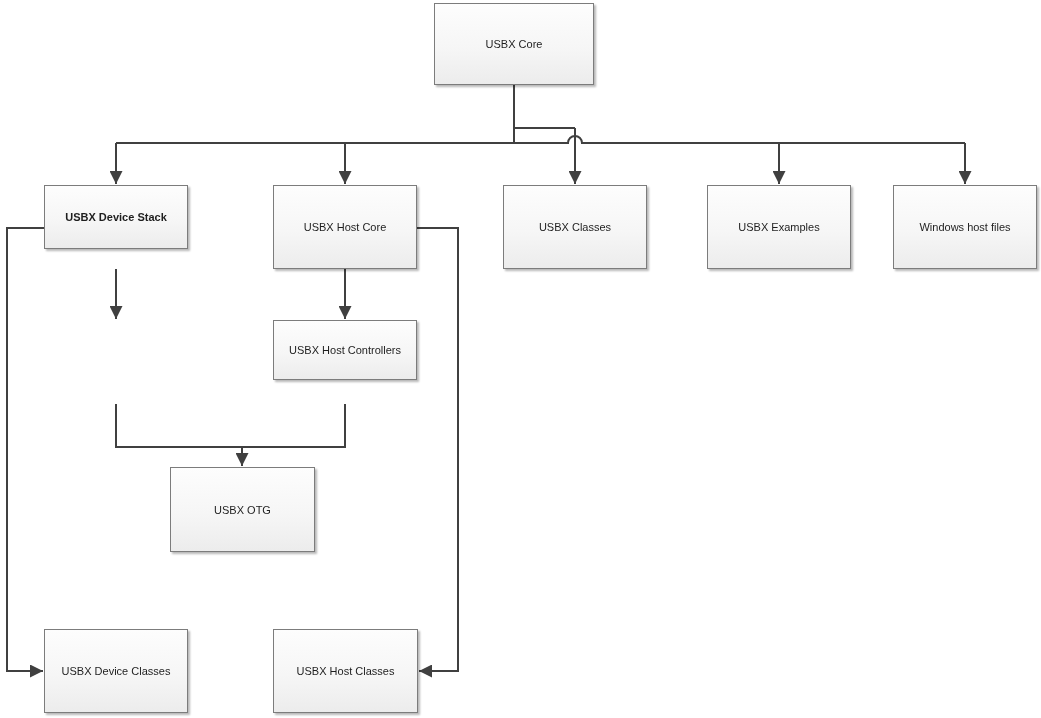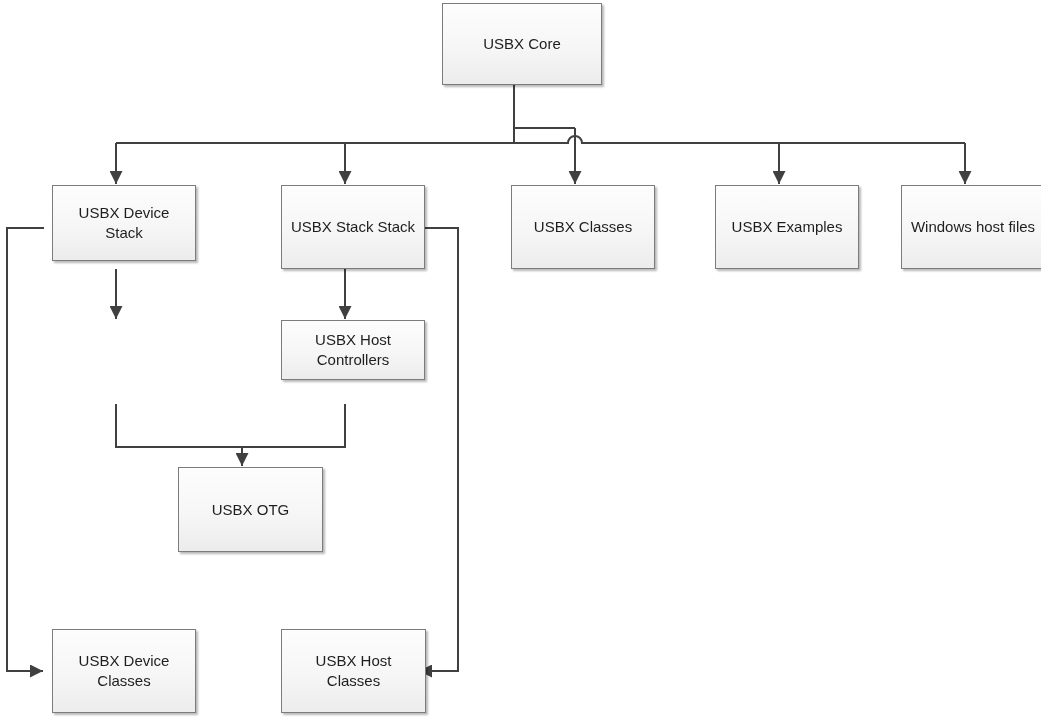--- a/index.html
+++ b/index.html
@@ -20,28 +20,27 @@
     position: absolute;
     box-sizing: border-box;
     display: flex;
     align-items: center;
     justify-content: center;
     text-align: center;
     background: linear-gradient(180deg, #fdfdfd 0%, #f6f6f6 55%, #ececec 100%);
     border: 1px solid #7c7c7c;
     box-shadow: 2px 2px 2px rgba(0,0,0,0.28);
     color: #1e1e1e;
-    font-size: 15px;
+    font-size: 11px;
     line-height: 20px;
     padding: 4px 6px;
-    margin-left: 8px;
   }
   
   .n-core              { left: 434px; top: 3px;   width: 160px; height: 82px; }
-  .n-device-stack      { left: 44px;  top: 185px; width: 144px; height: 76px; }
+  .n-device-stack      { left: 44px;  top: 185px; width: 144px; height: 64px; font-weight: bold; }
   .n-host-stack        { left: 273px; top: 185px; width: 144px; height: 84px; }
   .n-network           { left: 503px; top: 185px; width: 144px; height: 84px; }
   .n-examples          { left: 707px; top: 185px; width: 144px; height: 84px; }
   .n-windows-host      { left: 893px; top: 185px; width: 144px; height: 84px; }
   .n-device-ctrl       { left: 44px;  top: 320px; width: 144px; height: 84px; }
   .n-host-ctrl         { left: 273px; top: 320px; width: 144px; height: 60px; }
   .n-otg               { left: 170px; top: 467px; width: 145px; height: 85px; }
   .n-device-classes    { left: 44px;  top: 629px; width: 144px; height: 84px; }
   .n-host-classes      { left: 273px; top: 629px; width: 145px; height: 84px; }
 </style>
@@ -85,21 +84,21 @@
 
   <div class="node n-core">
     <span>USBX Core</span>
   </div>
 
   <div class="node n-device-stack">
     <span>USBX Device Stack</span>
   </div>
 
   <div class="node n-host-stack">
-    <span>USBX Stack Stack</span>
+    <span>USBX Host Core</span>
   </div>
 
   <div class="node n-network">
     <span>USBX Classes</span>
   </div>
 
   <div class="node n-windows-host">
     <span>Windows host files</span>
   </div>
 

